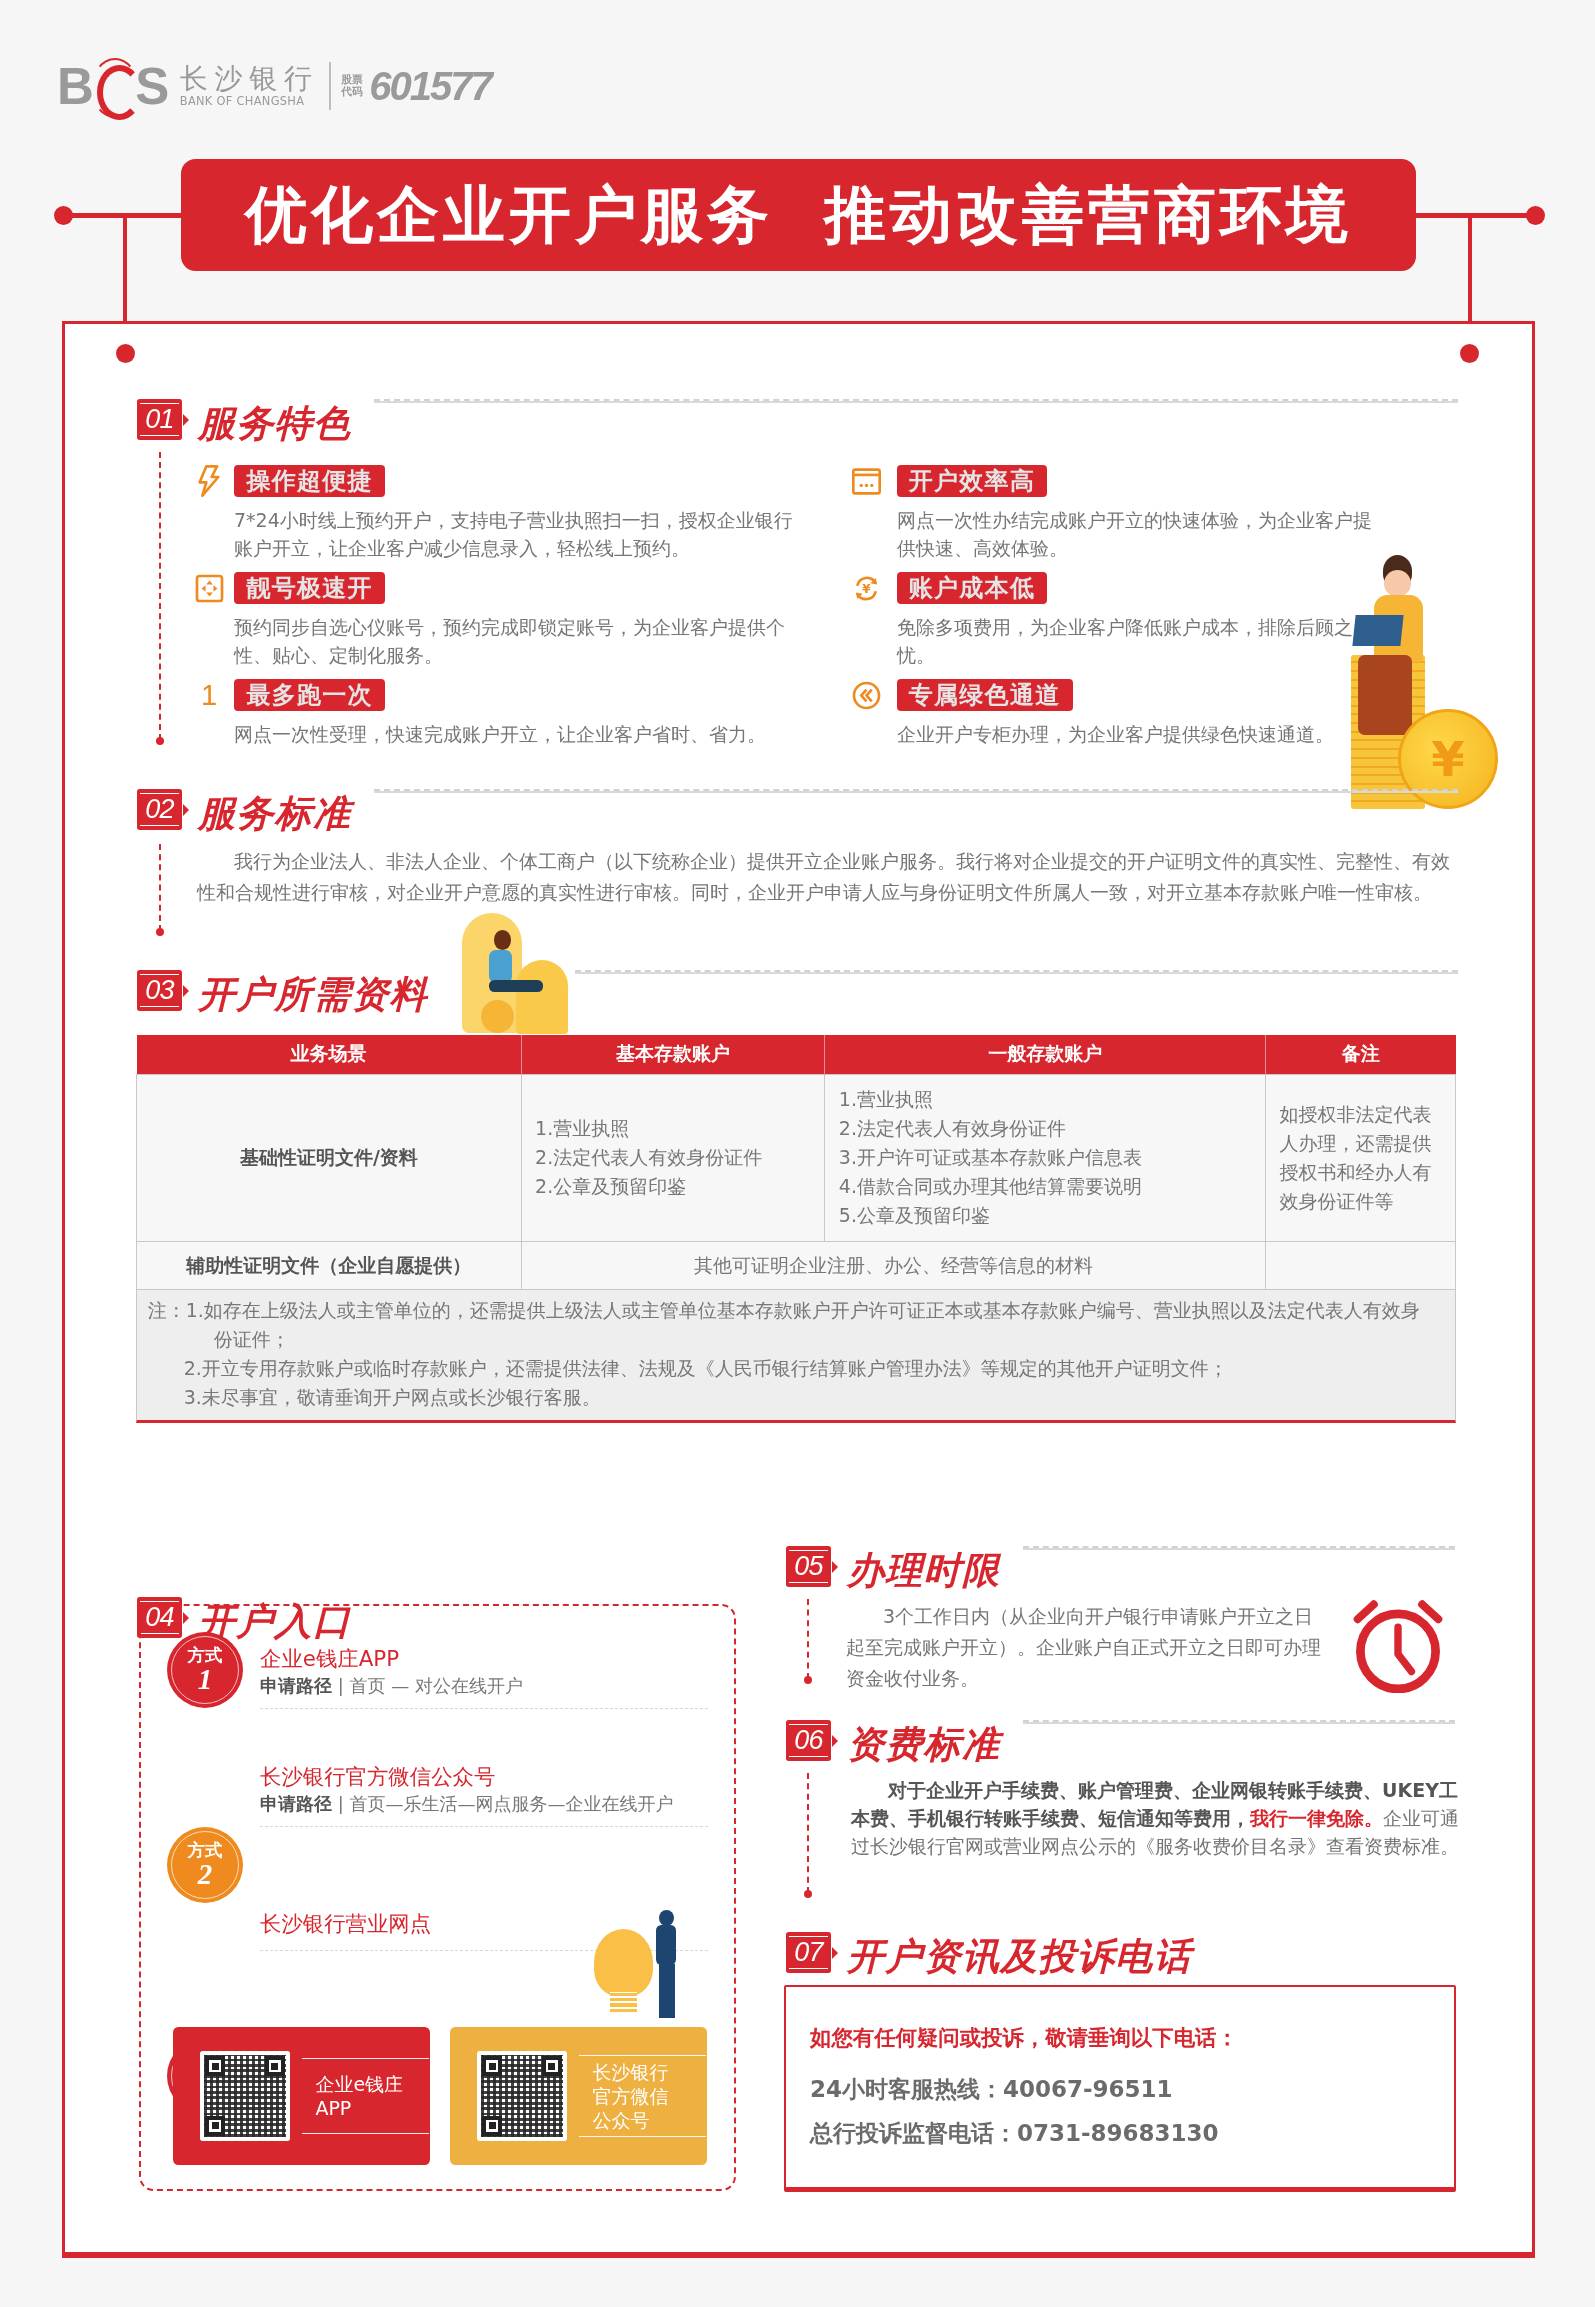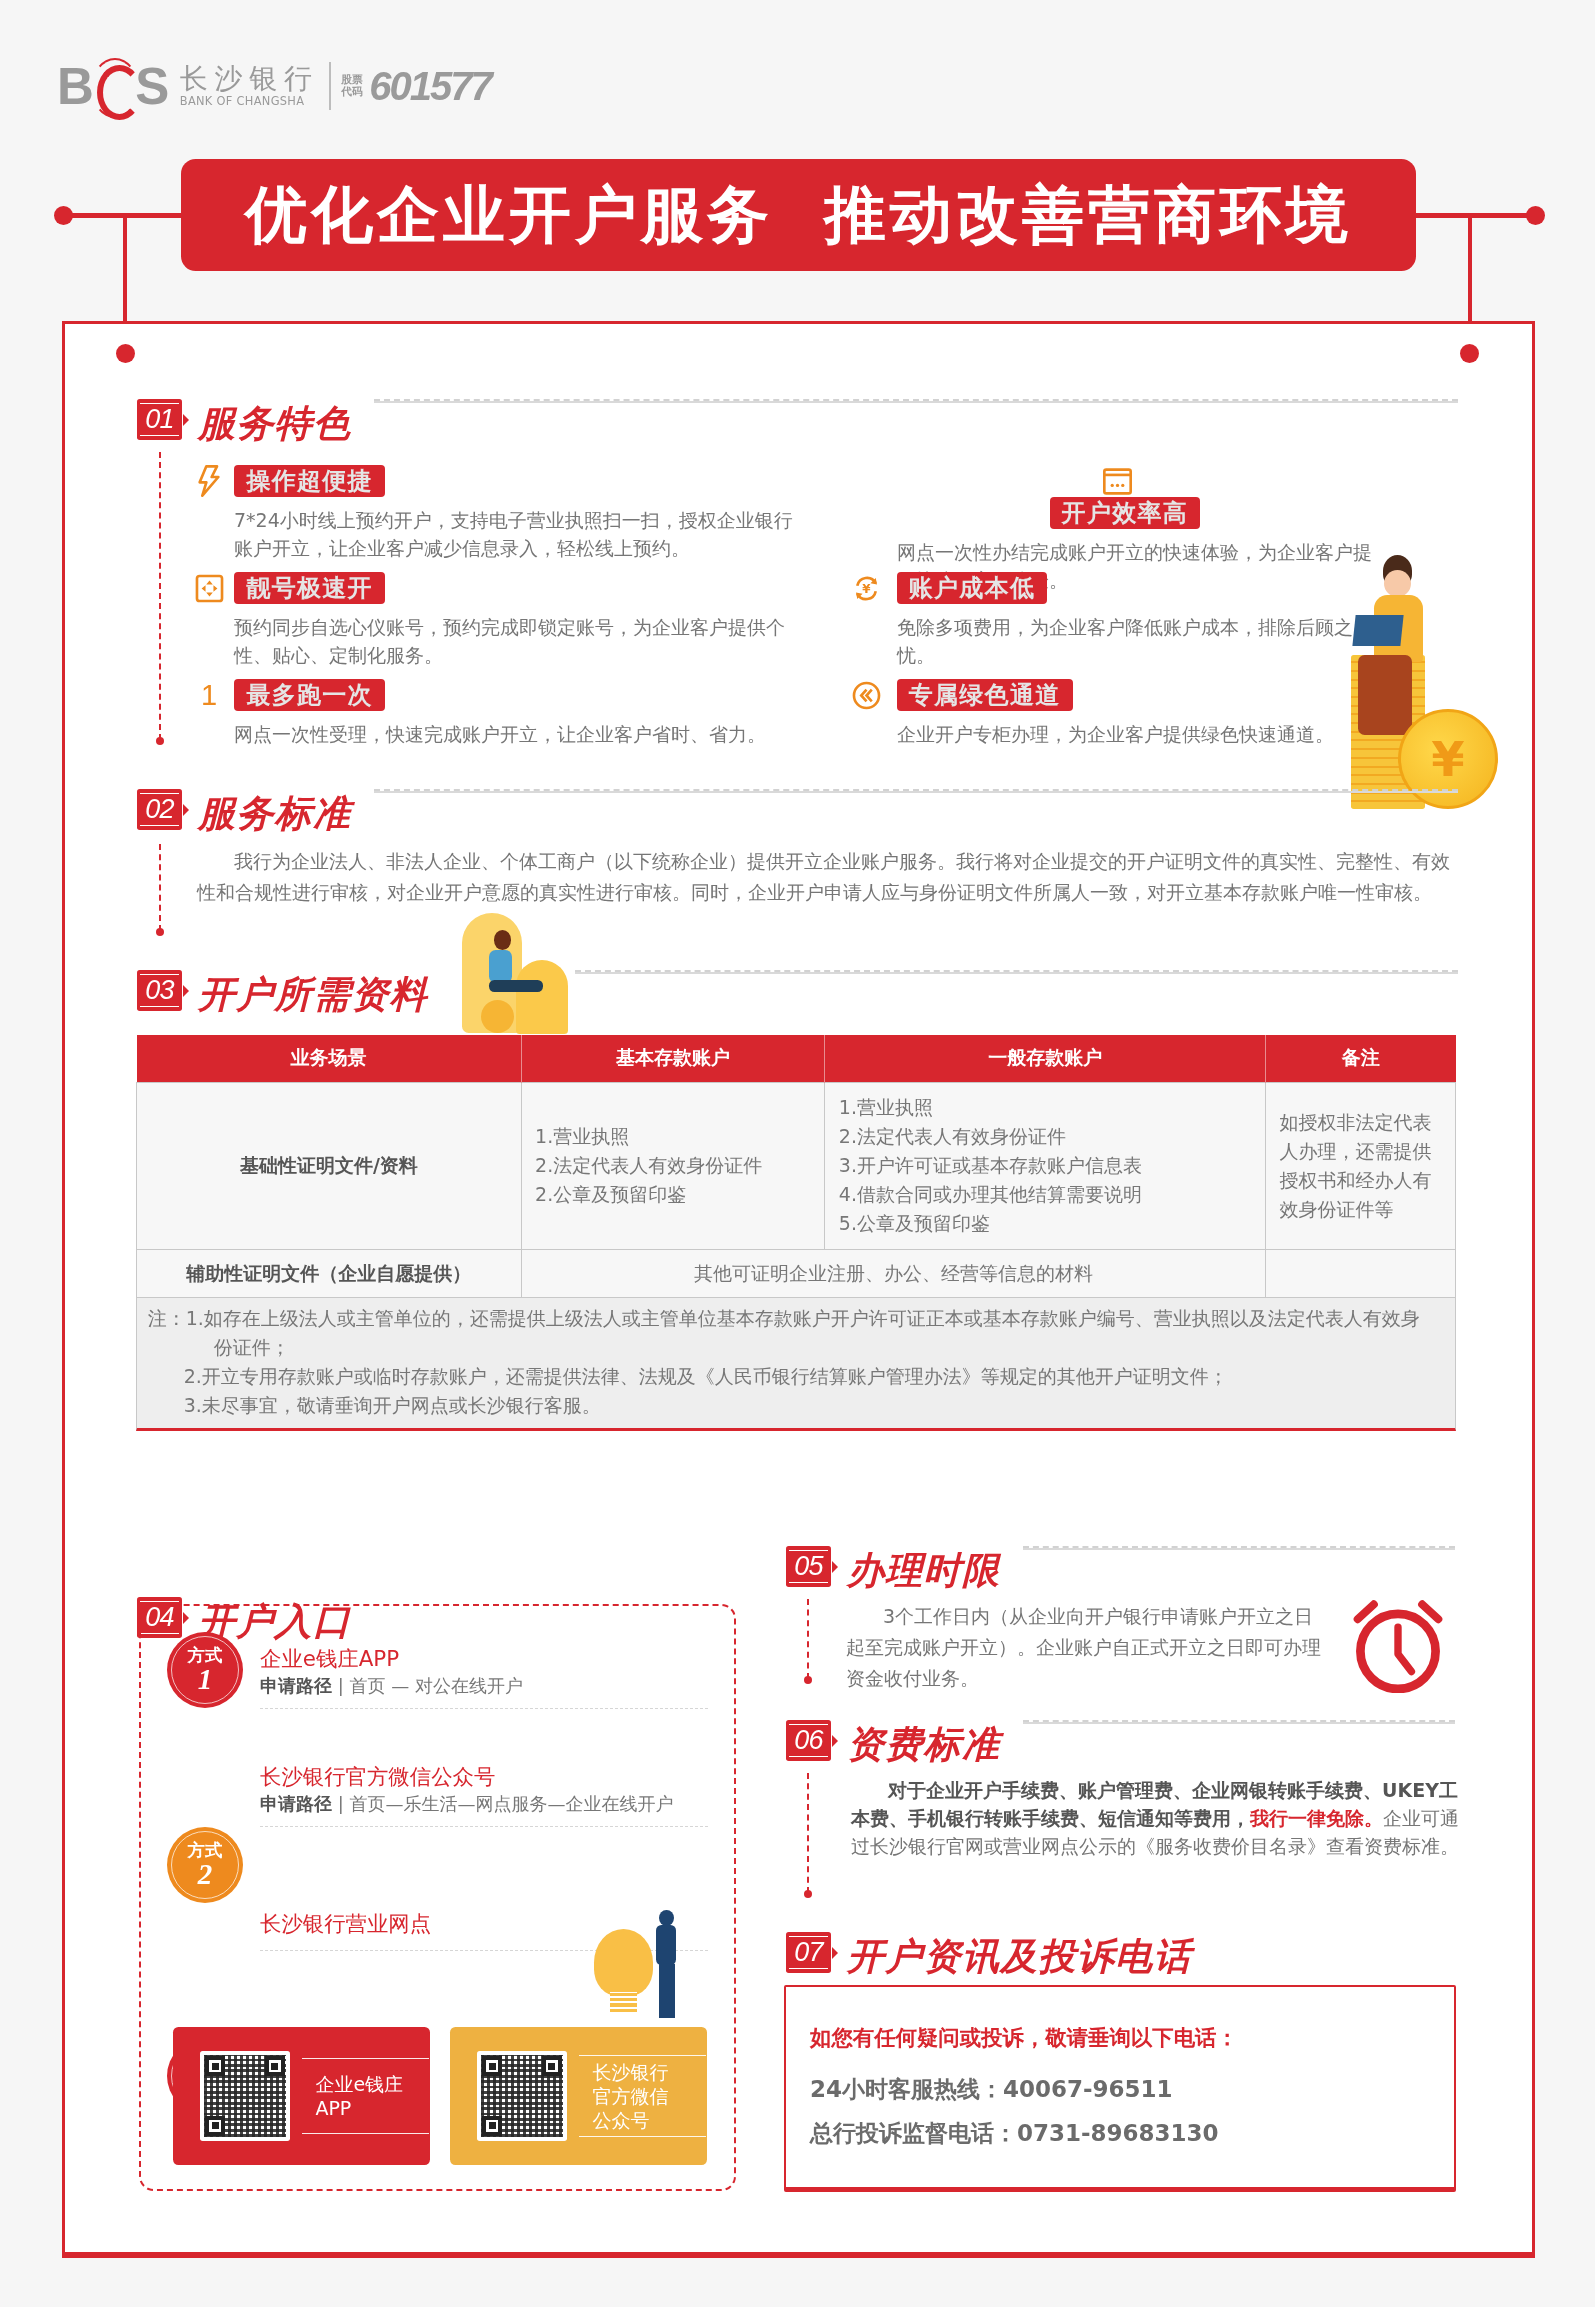--- a/index.html
+++ b/index.html
@@ -44,21 +44,21 @@
 
   
   .feat-icon { width: 32px; height: 32px; display: flex; align-items: center; justify-content: center; color: var(--orange); font-weight: bold; font-size: 27px; }
   .pill { background: var(--red); color: #e5e5e5; font-size: 24px; font-weight: bold; padding: 0 12px; height: 32px; line-height: 32px; border-radius: 4px; letter-spacing: 1.3px; }
   .feat-desc { font-size: 19px; line-height: 28px; color: #767676; }
 
   .body-text { font-size: 19px; line-height: 31px; color: #767676; }
 
   
   table.req { border-collapse: collapse; width: 100%; font-size: 19px; }
-  table.req th { background: var(--red); color: #fff; font-size: 19px; font-weight: bold; height: 47px; border-right: 1.3px solid #e98b8f; }
+  table.req th { background: var(--red); color: #fff; font-size: 19px; font-weight: bold; height: 39px; border-right: 1.3px solid #e98b8f; }
   table.req th:last-child { border-right: none; }
   table.req td { border: 1.3px solid #c8c8c8; color: #777; vertical-align: middle; padding: 0 13.4px; line-height: 29px; }
   table.req td.scene { font-weight: bold; color: #555; text-align: center; }
   .row-light td { background: #f7f7f7; }
   .row-gray td { background: #eeeeee; }
   .notes { background: #eeeeee; border: 1.3px solid #c8c8c8; border-top: none; border-bottom: 3.3px solid var(--red); padding: 6.7px 10.7px 8px 10.7px; font-size: 19px; line-height: 29px; color: #777; }
   .notes .ind { padding-left: 36px; }
   .notes .ind2 { padding-left: 66px; }
 
   
@@ -161,21 +161,21 @@
 </div>
 <div class="abs" style="left:193px; top:679px; width:615px;">
   <div style="display:flex; align-items:center;">
     <div class="feat-icon" style="font-family:'Liberation Sans',sans-serif; font-weight:normal; font-size:29px;">1</div>
     <div class="pill" style="margin-left:9.4px;">最多跑一次</div>
   </div>
   <div class="feat-desc" style="margin:9.4px 0 0 41px;">网点一次性受理，快速完成账户开立，让企业客户省时、省力。</div>
 </div>
 
 <div class="abs" style="left:850px; top:465px; width:535px;">
-  <div style="display:flex; align-items:center;flex-direction:column;">
+  <div style="display:flex; ">
     <div class="feat-icon">
       <svg width="29" height="27" viewBox="0 0 44 40">
           <rect x="2" y="2" width="40" height="36" rx="3" fill="none" stroke="#ee8a1e" stroke-width="4"></rect>
           <rect x="2" y="8" width="40" height="4" fill="#ee8a1e"></rect>
           <circle cx="14" cy="26" r="2.5" fill="#ee8a1e"></circle>
           <circle cx="22" cy="26" r="2.5" fill="#ee8a1e"></circle>
           <circle cx="30" cy="26" r="2.5" fill="#ee8a1e"></circle>
         </svg>
     </div>
     <div class="pill" style="margin-left:14.7px;">开户效率高</div>

